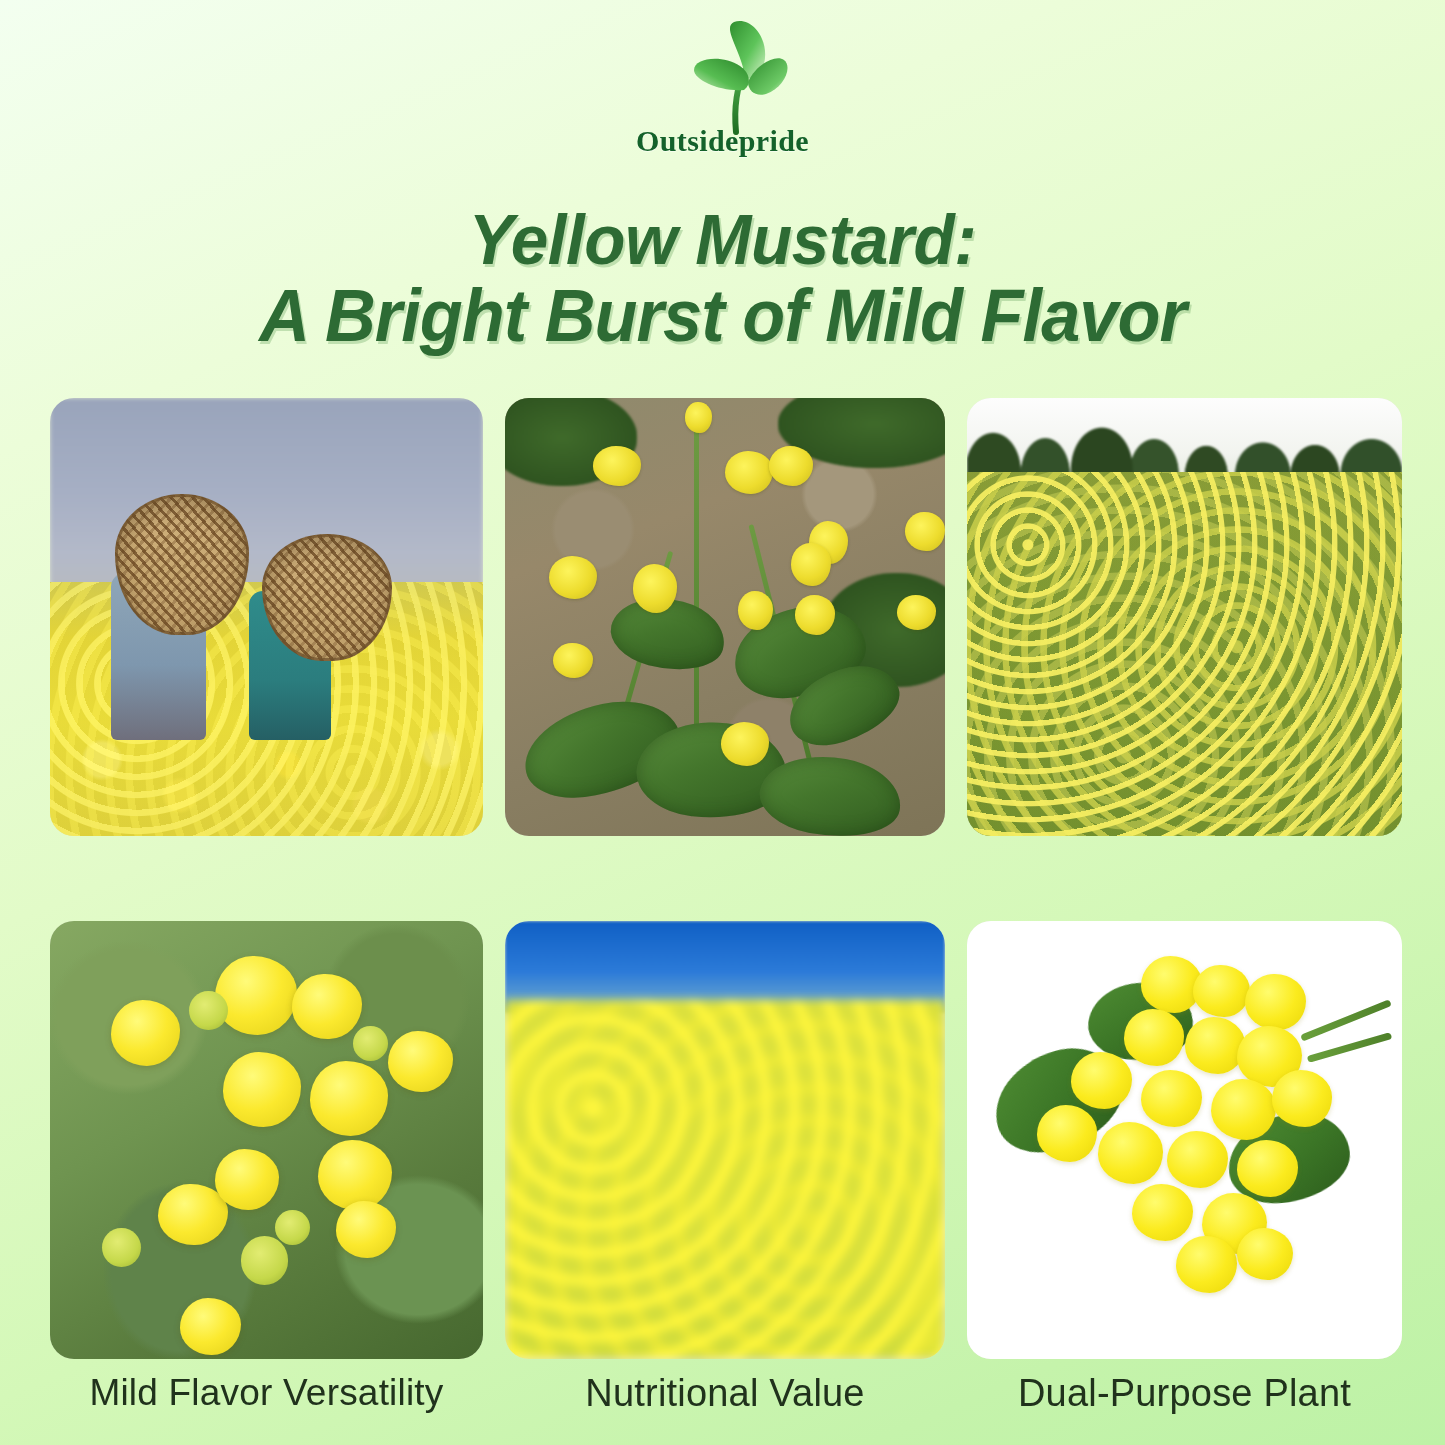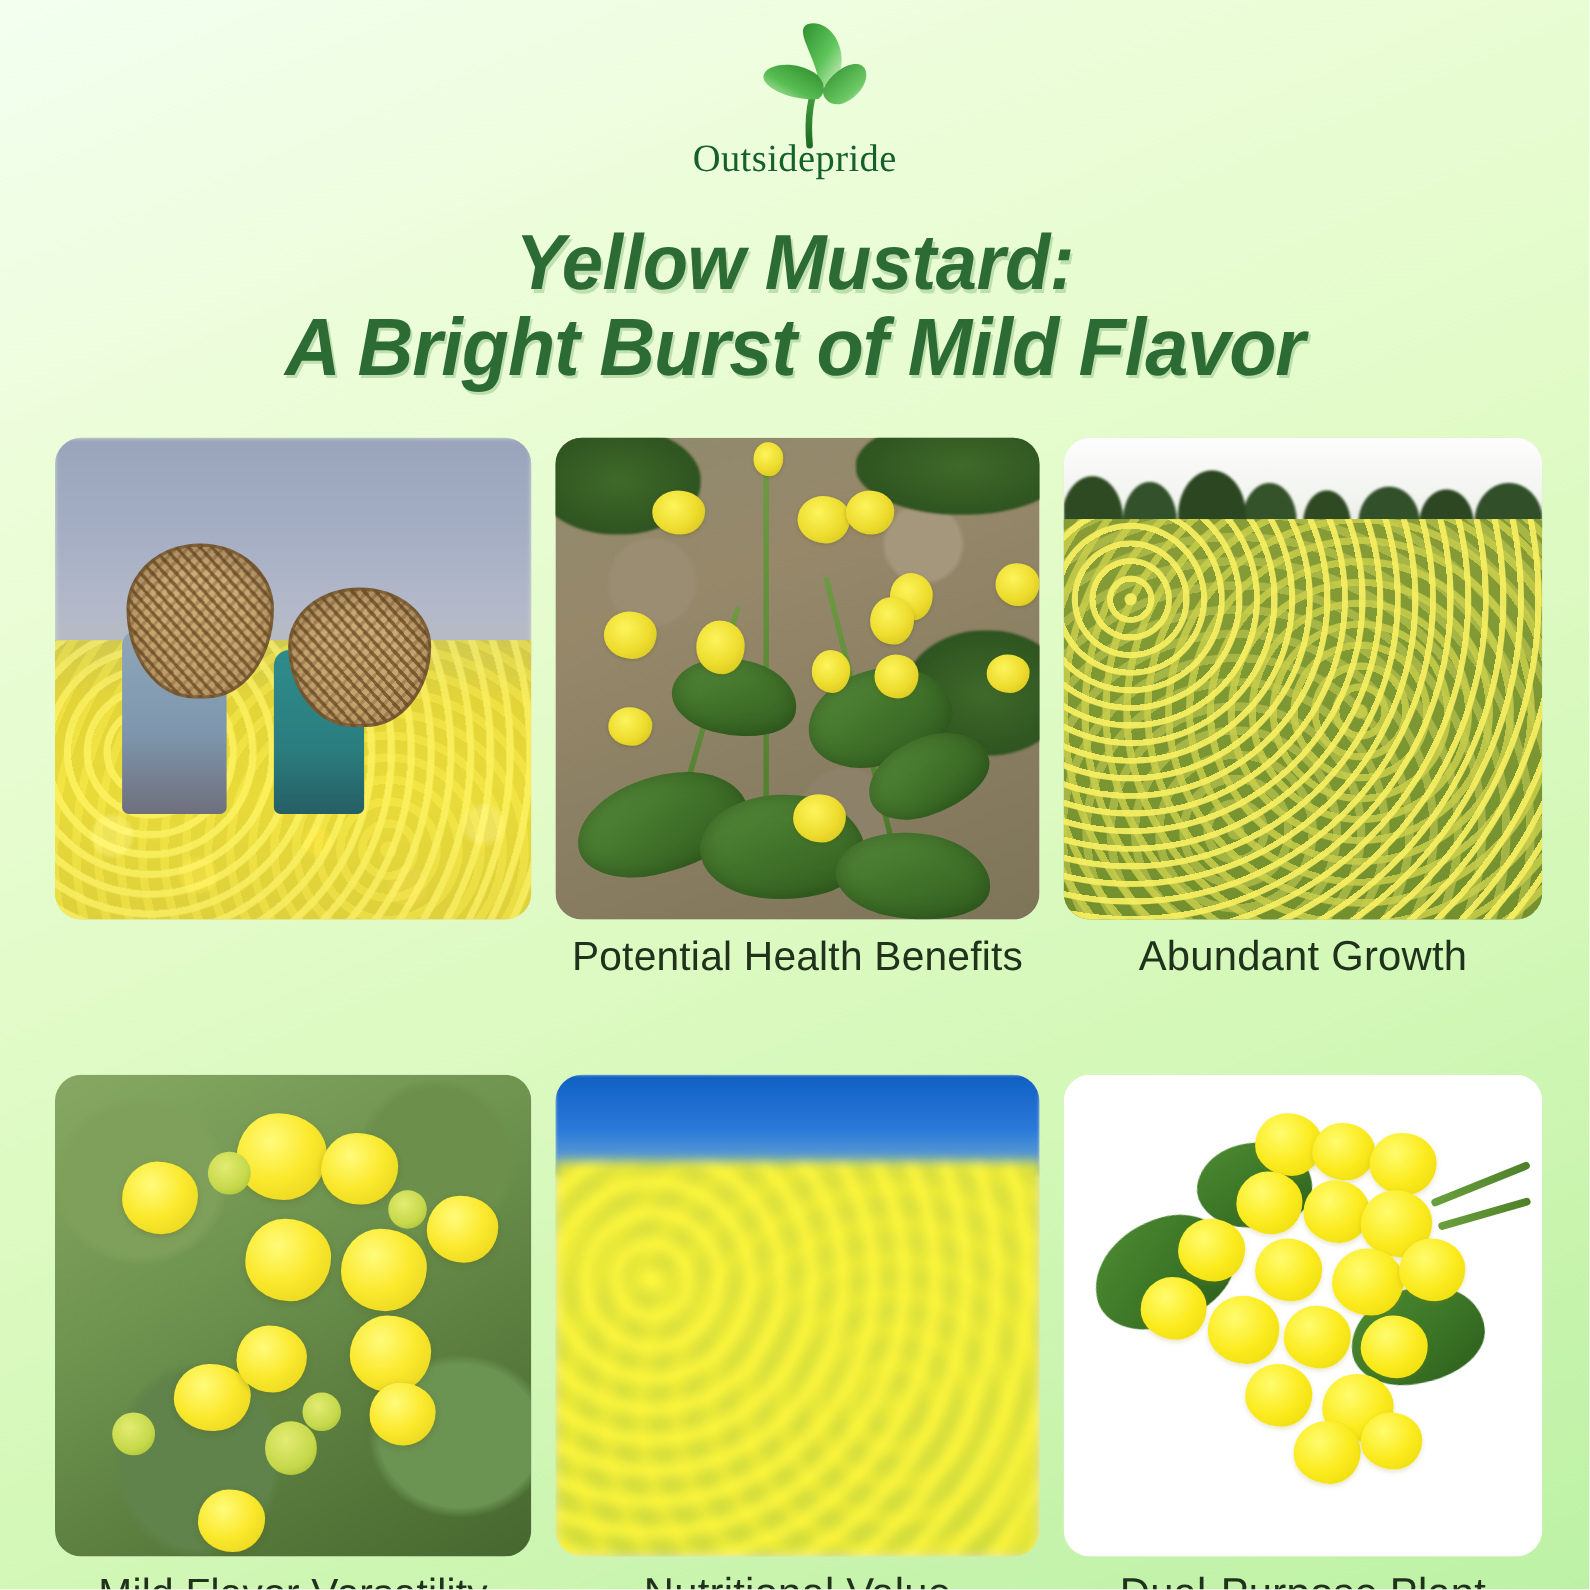--- a/index.html
+++ b/index.html
@@ -24,21 +24,21 @@
   }
 
   
   .brand {
     position:absolute; top:18px; left:0; width:100%;
     display:flex; flex-direction:column; align-items:center;
   }
   .brand-mark { width:150px; height:120px; display:block; }
   .brand-name {
     font-family:"Liberation Serif", serif;
-    font-size:35px; font-weight:400;
+    font-size:30px; font-weight:700;
     color:#14622a; letter-spacing:.4px;
     margin-top:-14px;
     text-shadow:0 1px 0 rgba(255,255,255,.55);
   }
 
   
   .headline {
     position:absolute; top:202px; left:0; width:100%;
     text-align:center;
     font-family:"Liberation Sans Narrow","Liberation Sans", sans-serif;
@@ -344,32 +344,30 @@
           <div class="fl" style="left:69%;top:28%;width:9%;height:10%"></div>
           <div class="fl" style="left:65%;top:33%;width:9%;height:10%"></div>
           <div class="fl" style="left:53%;top:44%;width:8%;height:9%"></div>
           <div class="fl" style="left:66%;top:45%;width:9%;height:9%"></div>
           <div class="fl" style="left:11%;top:56%;width:9%;height:8%"></div>
           <div class="fl" style="left:49%;top:74%;width:11%;height:10%"></div>
           <div class="fl" style="left:91%;top:26%;width:9%;height:9%"></div>
           <div class="fl" style="left:89%;top:45%;width:9%;height:8%"></div>
         </div>
       </div>
-      <span class="caption cap-wide">Potential Health Benefits</span>
     </div>
 
     <div class="cell">
       <div class="thumb">
         <div class="scene s3">
           <div class="sky3"></div>
           <div class="trees"></div>
           <div class="crop"></div>
         </div>
       </div>
-      <span class="caption">Abundant Growth</span>
     </div>
 
     <div class="cell r2">
       <div class="thumb">
         <div class="scene s4">
           <div class="foliage"></div>
           <div class="blossom" style="left:14%;top:18%;width:16%;height:15%"></div>
           <div class="blossom" style="left:38%;top:8%;width:19%;height:18%"></div>
           <div class="blossom" style="left:56%;top:12%;width:16%;height:15%"></div>
           <div class="blossom" style="left:40%;top:30%;width:18%;height:17%"></div>

